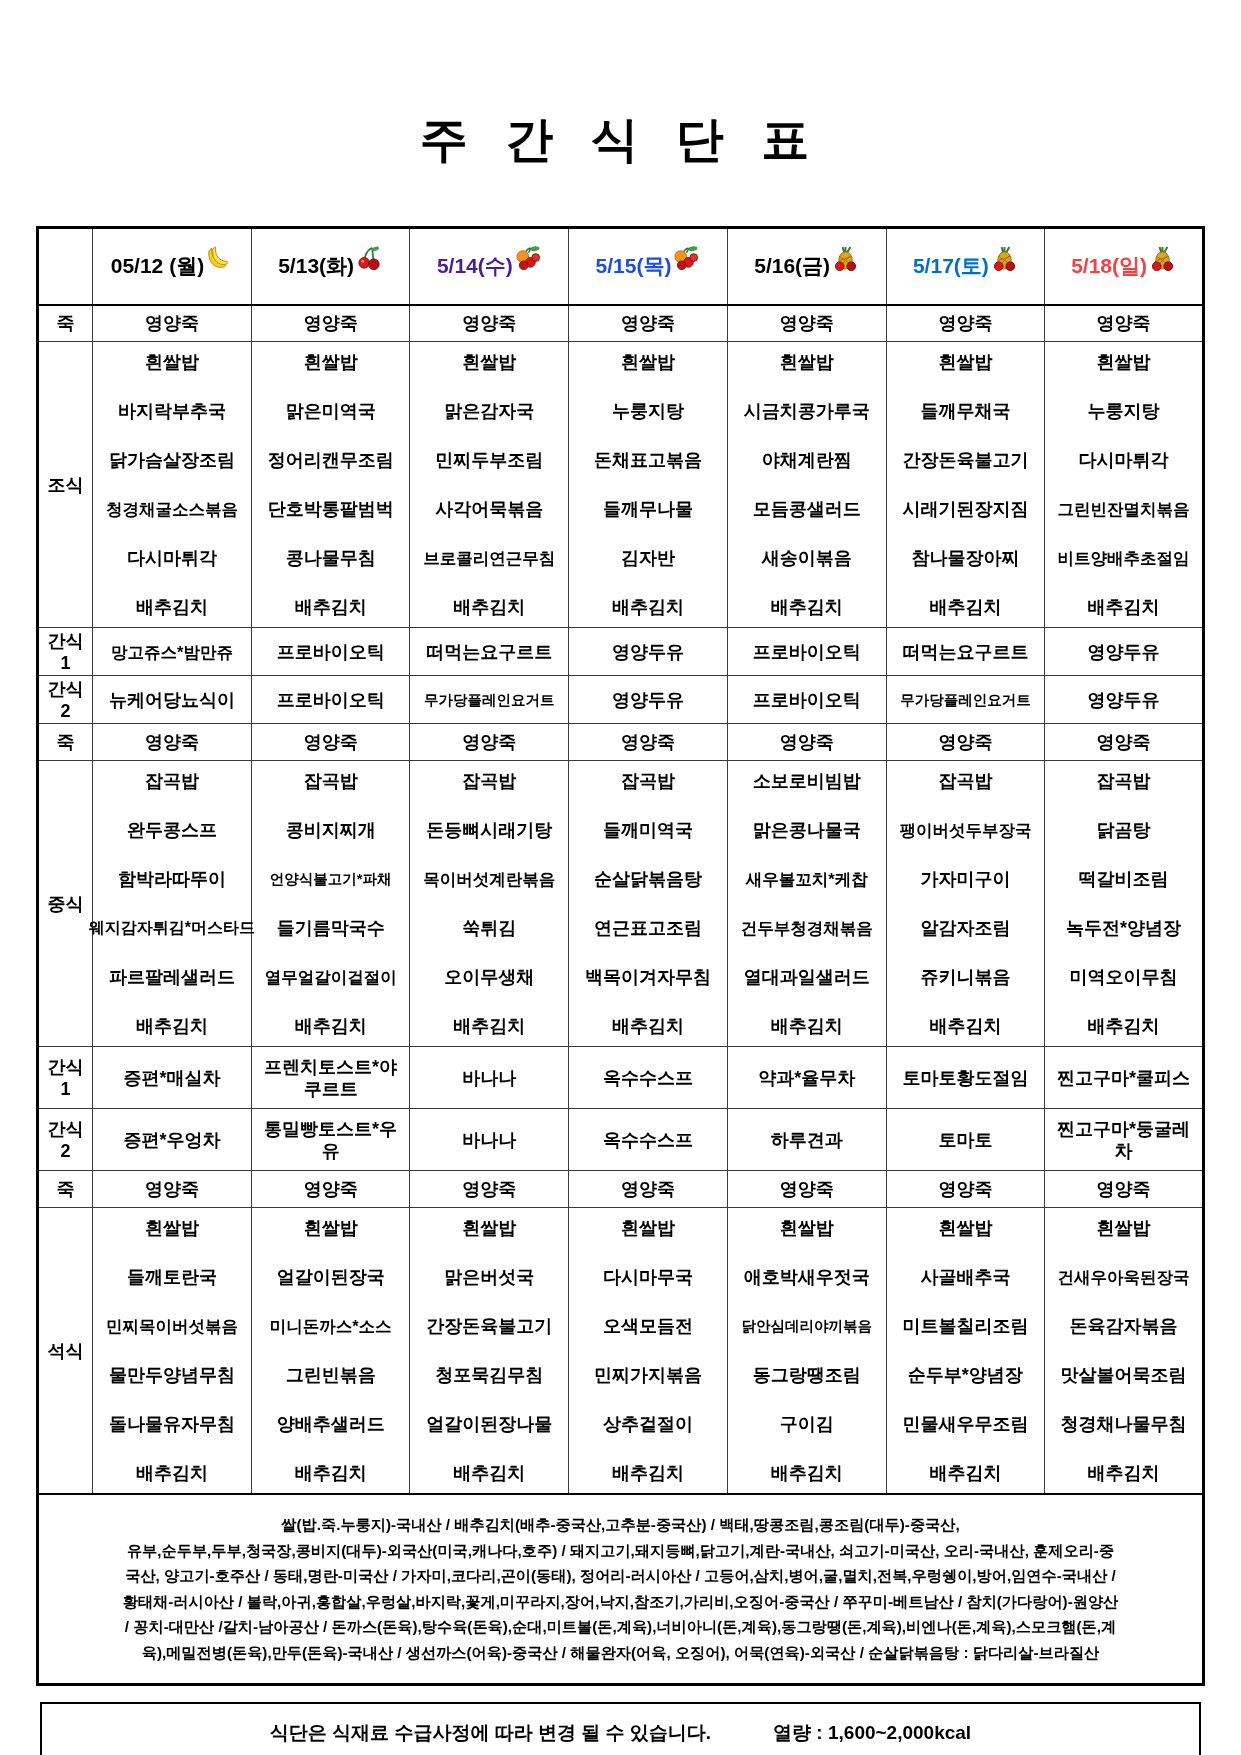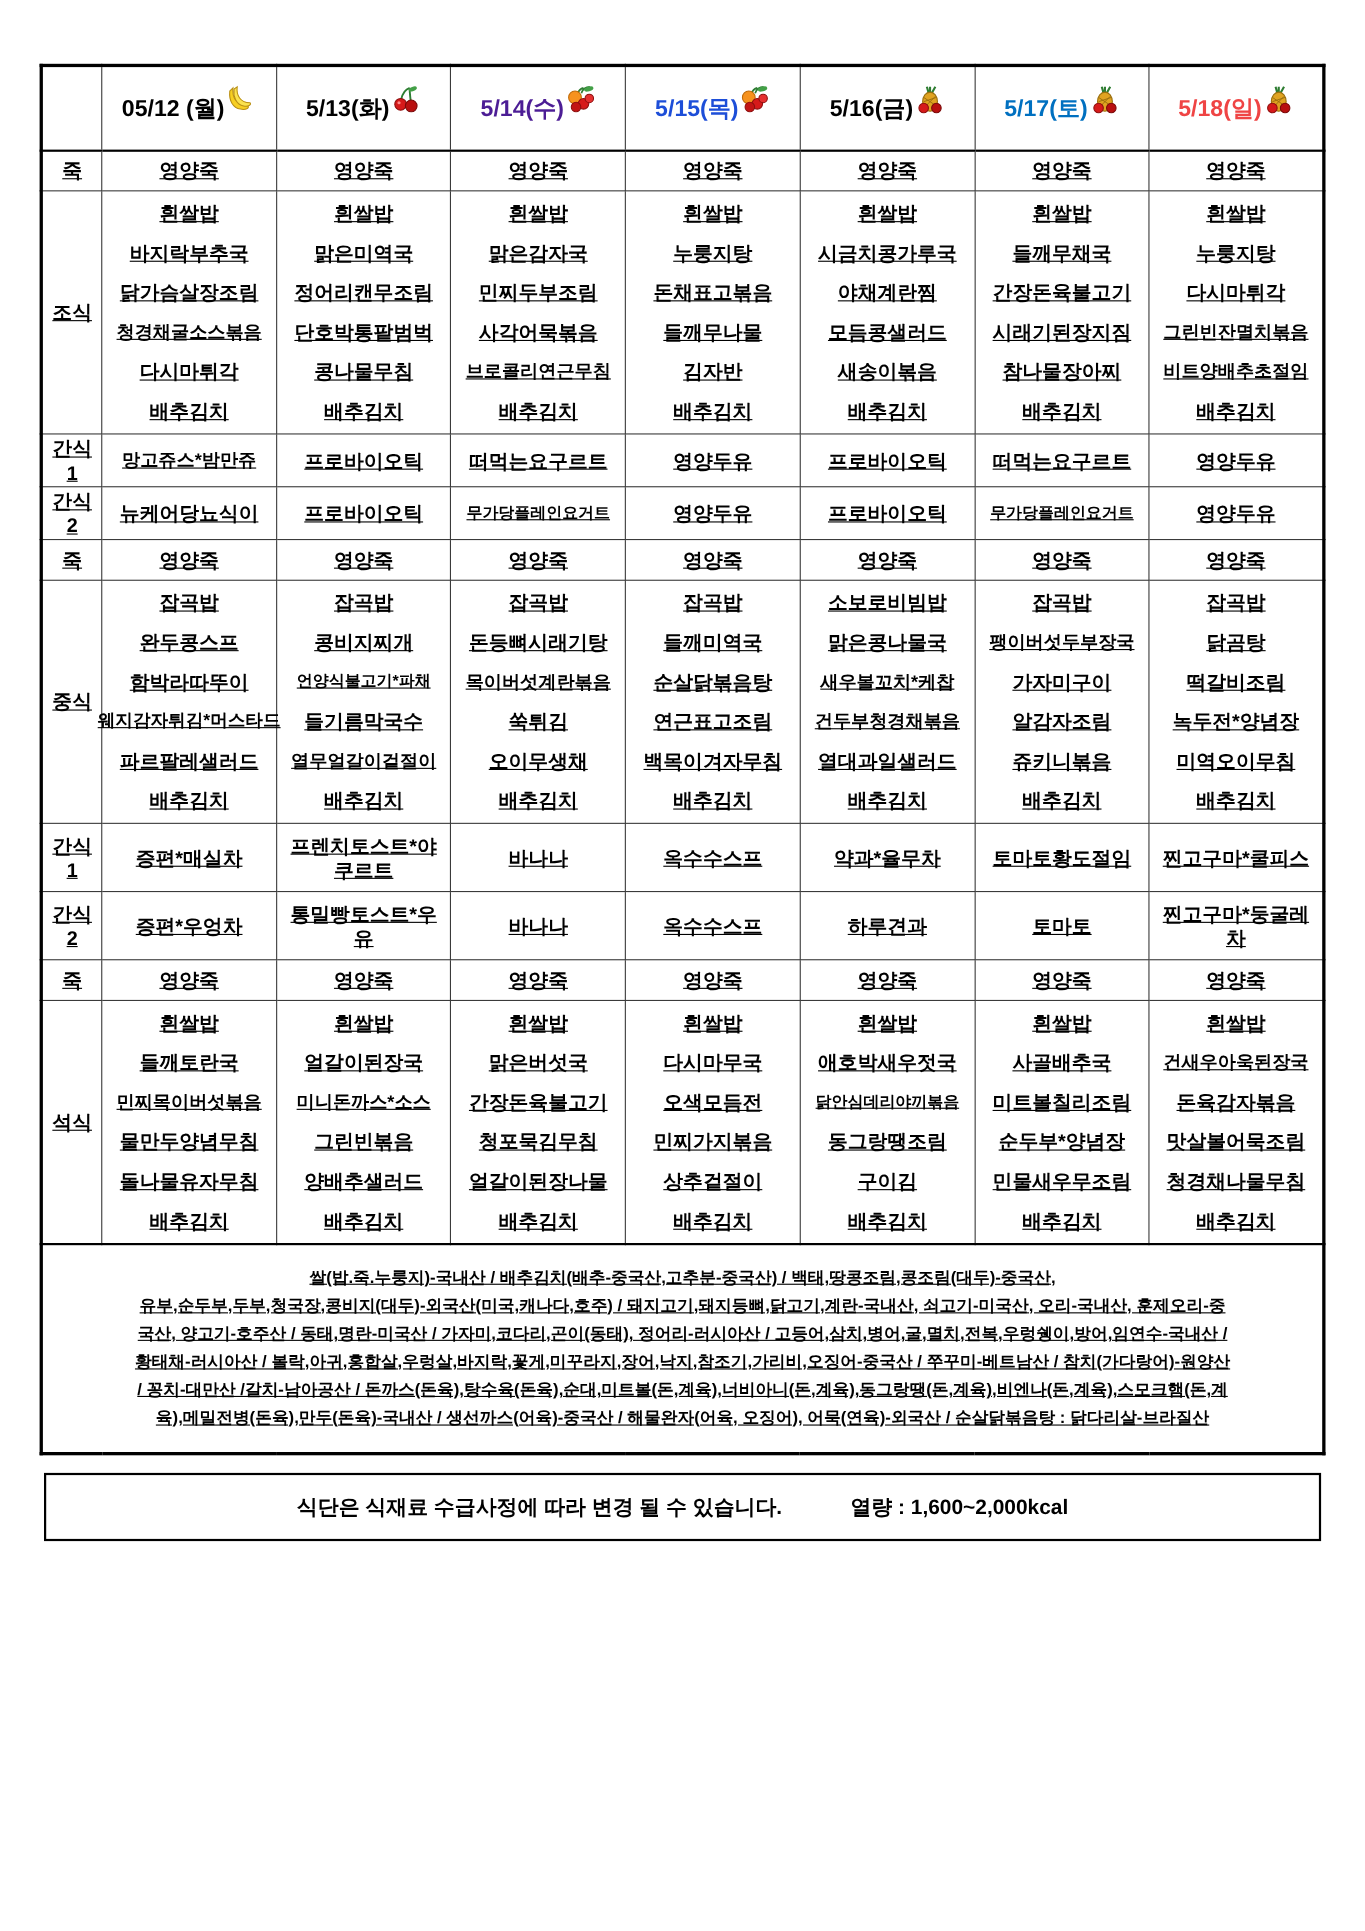--- a/index.html
+++ b/index.html
@@ -13,21 +13,20 @@
 
   h1.title {
     margin:112px 0 0 0; text-align:center;
     font-size:48px; line-height:56px; letter-spacing:12px; font-weight:800;
   }
 
   table.menu {
     border-collapse:collapse; table-layout:fixed;
     width:1166px; margin:58px auto 16px auto;
     border:3px solid #000;
-    text-decoration:underline;
   }
   col.c-label { width:55px; }
   col.c-day   { width:158.7px; }
   th,td { border:1.5px solid #3a3a3a; padding:0 4px; text-align:center; vertical-align:middle; }
 
   tr.header { height:77px; }
   tr.header th { border-bottom:2.6px solid #000; font-size:21px; white-space:nowrap; }
   .day-head { display:inline-flex; align-items:center; justify-content:center; }
   .day-icon { display:inline-block; margin-left:2px; transform:translateY(-8px); }
   .day-icon svg { width:27px; height:27px; display:block; }
@@ -36,38 +35,39 @@
 
   .items { display:flex; flex-direction:column; justify-content:center; align-items:center; width:100%; }
   .item  { font-size:18px; line-height:22px; }
 
   tr.porridge { height:37px; }
   tr.snack    { height:48px; }
   tr.snack .item, tr.porridge .item, tr.meal .item { white-space:nowrap; }
   tr.snack-tall { height:62px; }
   tr.snack-tall .item { white-space:normal; word-break:break-all; }
 
-  tr.meal .items { padding:2px 0; }
+  tr.meal .items { padding:2px 0;gap:13px; }
   tr.meal .item { height:36px; display:flex; align-items:center; justify-content:center; }
 
   tr.origin { height:190px; }
   tr.origin td { border-top:2.2px solid #000; padding:6px 8px; }
   .origin-line { font-size:15.2px; line-height:25.5px; text-align:center; font-weight:700; }
 
   .note-box {
     width:1161px; margin:12px auto 0 auto; height:62px;
     border:2.6px solid #000; box-sizing:border-box;
     display:flex; align-items:center; justify-content:center; gap:62px;
     font-size:19px;
   }
 </style>
 </head>
 <body>
 <div class="page">
 
+  <h1 class="title">주 간 식 단 표</h1>
 
   <table class="menu">
     <colgroup>
       <col class="c-label">
       <col class="c-day">
         <col class="c-day">
         <col class="c-day">
         <col class="c-day">
       <col class="c-day">
         <col class="c-day">

